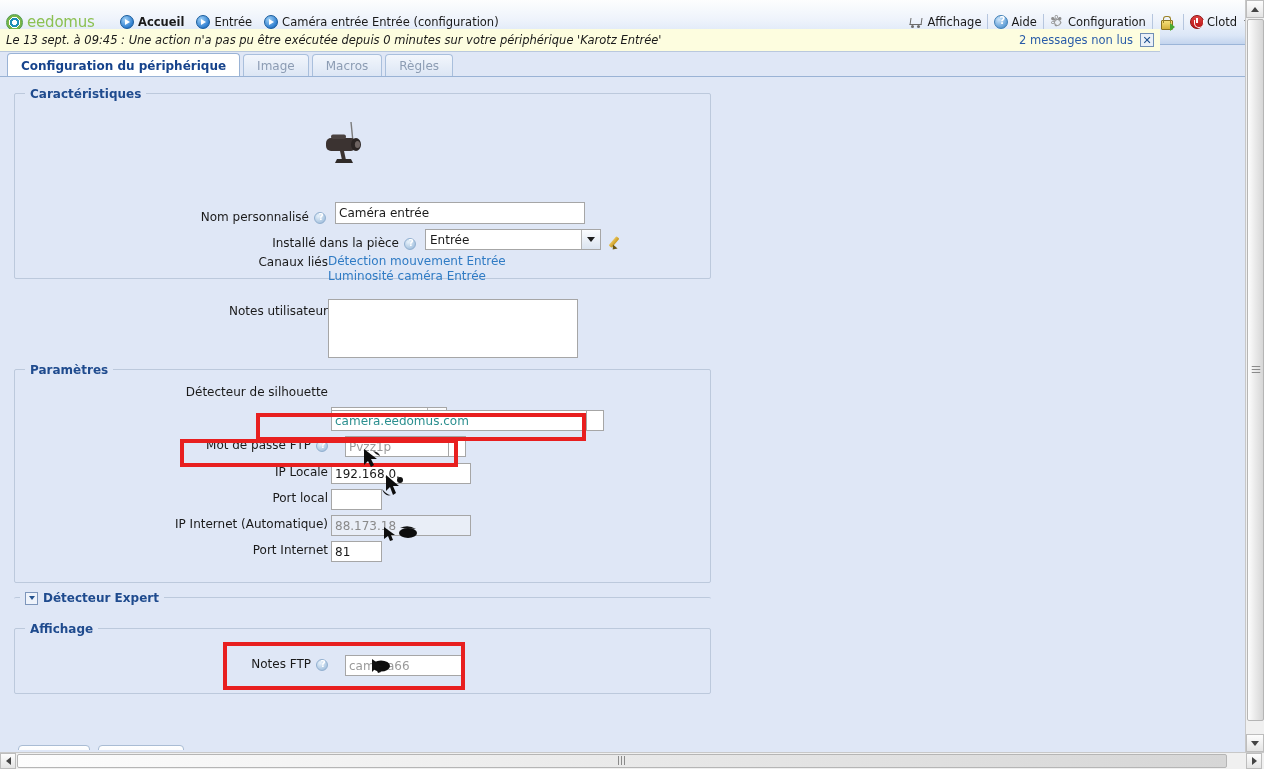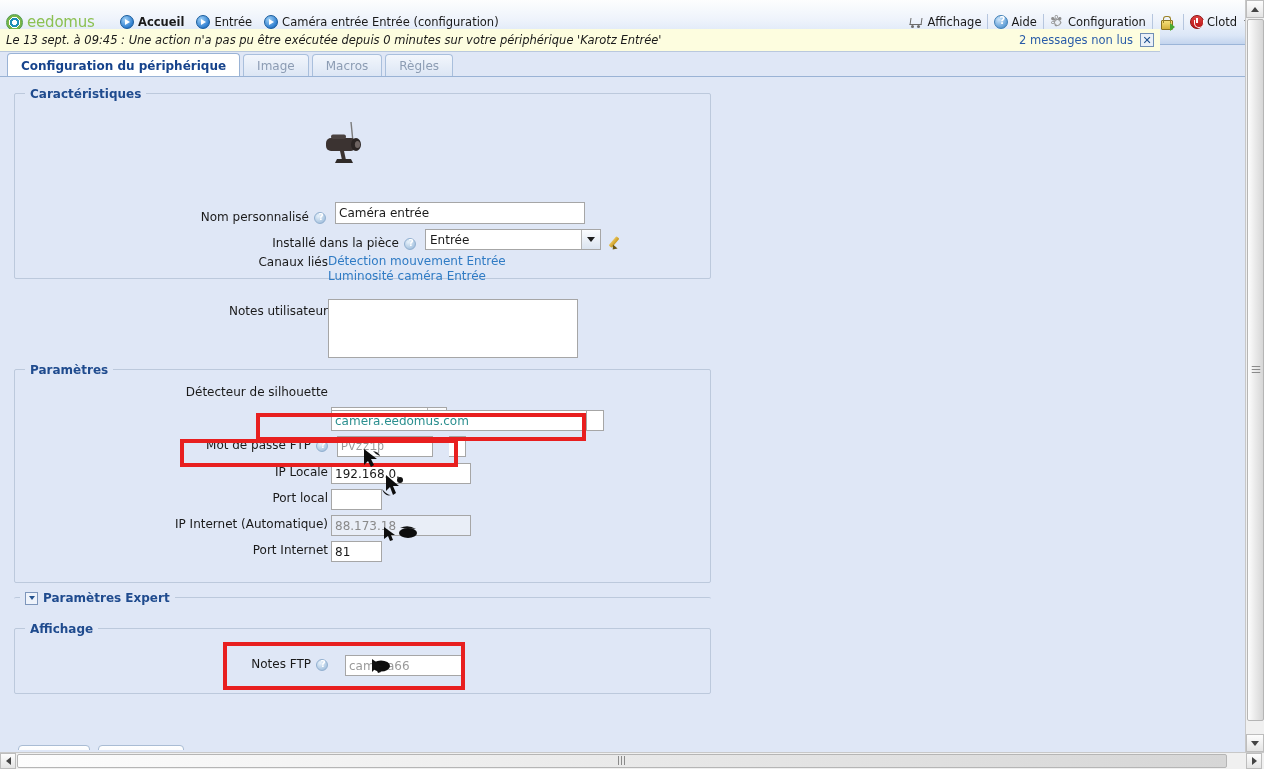--- a/index.html
+++ b/index.html
@@ -342,21 +342,21 @@
       <span class="dropbtn"></span>
     </span>
 
     <span class="inp teal" style="position:absolute; left:316px; top:40px; width:256px; height:21px;">camera.eedomus.com</span>
     <span class="inp" style="position:absolute; left:572px; top:40px; width:17px; height:21px; border-left:none;"></span>
 
     <div class="row" style="left:0; top:68px; width:313px; justify-content:flex-end;">
       <span class="lbl">Mot de passe FTP</span>
       <span class="help-dot"></span>
     </div>
-    <span class="inp placeholder" style="position:absolute; left:322px; top:66px; width:96px; height:21px;font-family:Liberation Mono, monospace;">Pvzz1p</span>
+    <span class="inp placeholder" style="position:absolute; left:330px; top:66px; width:104px; height:21px;">Pvzz1p</span>
     <span class="inp" style="position:absolute; left:434px; top:66px; width:17px; height:21px; border-left:none;"></span>
 
     <div class="row" style="left:0; top:95px; width:313px; justify-content:flex-end;">
       <span class="lbl">IP Locale</span>
     </div>
     <span class="inp" style="position:absolute; left:316px; top:93px; width:140px; height:21px;">192.168.0.</span>
 
     <div class="row" style="left:0; top:121px; width:313px; justify-content:flex-end;">
       <span class="lbl">Port local</span>
     </div>
@@ -369,21 +369,21 @@
 
     <div class="row" style="left:0; top:173px; width:313px; justify-content:flex-end;">
       <span class="lbl">Port Internet</span>
     </div>
     <span class="inp" style="position:absolute; left:316px; top:171px; width:51px; height:21px;">81</span>
   </div>
 
   <div class="fieldset" style="left:14px; top:520px; width:697px; height:14px; border-bottom:none; border-left:none; border-right:none;">
     <div class="legend withbox">
       <span class="collapse-box"></span>
-      <span>Paramètres Expert</span>
+      <span>Détecteur Expert</span>
     </div>
   </div>
 
   <div class="fieldset" style="left:14px; top:551px; width:697px; height:66px;">
     <div class="legend">Affichage</div>
 
     <div class="row" style="left:0; top:28px; width:313px; justify-content:flex-end;">
       <span class="lbl">Notes FTP</span>
       <span class="help-dot"></span>
     </div>

